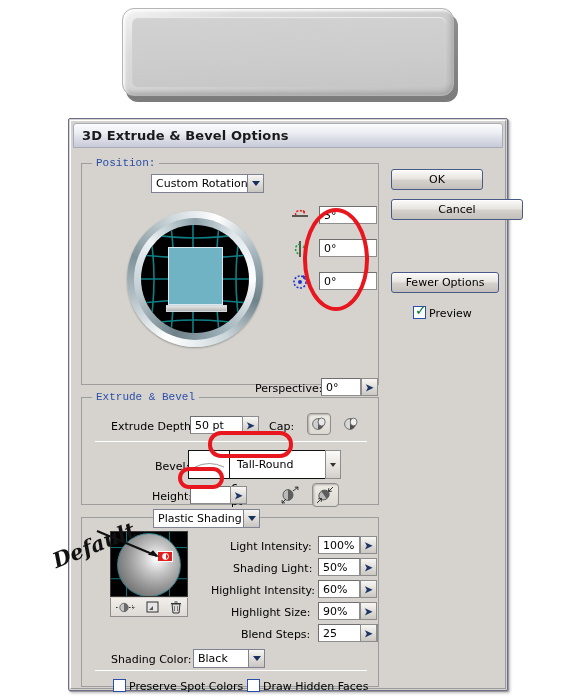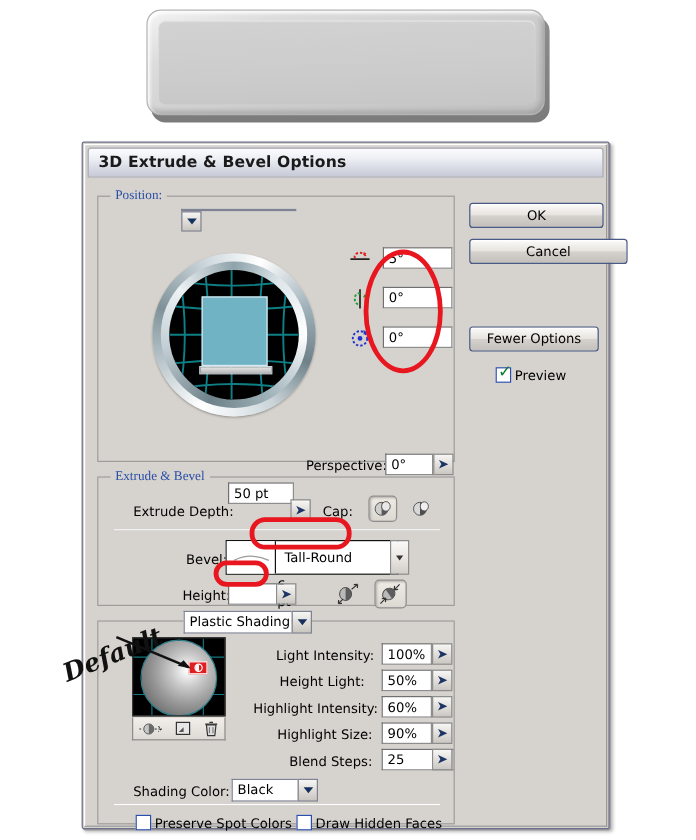--- a/index.html
+++ b/index.html
@@ -70,21 +70,21 @@
   .group {
     position:absolute;
     border:1px solid #9d9d9d;
     border-top-color:#9d9d9d;
     background:transparent;
   }
   .group-label {
     position:absolute; top:-7px; left:10px;
     background:#d6d3ce; padding:0 4px;
     font-size:11px; color:#2b4fa8; white-space:nowrap;
-    font-family:Liberation Serif, serif;
+    font-family:Liberation Mono, monospace;
   }
 
   #group-position { left:8px; top:14px; width:298px; height:222px; }
   #group-extrude  { left:8px; top:248px; width:298px; height:108px; }
   #group-surface  { left:8px; top:368px; width:298px; height:170px; }
 
   
   .lbl {
     font-size:11px; color:#000;
     font-family:"DejaVu Sans","Liberation Sans",sans-serif;
@@ -279,21 +279,21 @@
   <div class="titlebar">
     <div class="titlebar-text">3D Extrude &amp; Bevel Options</div>
   </div>
 
   <div class="panel-body">
 
     <div class="group" id="group-position">
       <span class="group-label">Position:</span>
     </div>
 
-    <div class="combo" style="left:78px; top:25px; width:129px;flex-direction:column;">
+    <div class="combo" style="left:78px; top:25px; width:129px;">
       <div class="field" style="width:96px;">Custom Rotation</div>
       <div class="arrow">
             <i class="chev"></i>
           </div>
     </div>
 
     <div id="trackball" style="left:36px; top:62px;">
       <div class="tb-ring"></div>
       <div class="tb-ring2"></div>
       <div class="tb-scene">
@@ -338,21 +338,21 @@
 
     <span class="lbl" style="position:absolute; left:182px; top:233px;">Perspective:</span>
     <div class="tinput" style="left:248px; top:229px; width:40px;">0°</div>
     <div class="stepper" style="left:288px; top:229px;">➤</div>
 
     <div class="group" id="group-extrude">
       <span class="group-label">Extrude &amp; Bevel</span>
     </div>
 
     <span class="lbl" style="position:absolute; left:38px; top:271px;">Extrude Depth:</span>
-    <div class="tinput" style="left:117px; top:253px; width:55px;">50 pt</div>
+    <div class="tinput" style="left:117px; top:267px; width:55px;">50 pt</div>
     <div class="stepper" style="left:169px; top:267px;">➤</div>
 
     <span class="lbl" style="position:absolute; left:196px; top:271px;">Cap:</span>
     <div class="icon-btn sel" style="left:234px; top:264px;">
       <svg width="17" height="17" viewBox="0 0 17 17">
         <circle cx="7" cy="8" r="5.4" fill="#cfcfcf" stroke="#555" stroke-width=".8"></circle>
         <path d="M7 2.6 a5.4 5.4 0 0 1 0 10.8 z" fill="#585858"></path>
         <ellipse cx="10.6" cy="6" rx="3.6" ry="4" fill="#e8e8e8" stroke="#555" stroke-width=".8"></ellipse>
       </svg>
     </div>
@@ -440,21 +440,21 @@
         <path d="M3 4 h8 l-1 9 h-6 z" fill="#dcdcdc" stroke="#333" stroke-width="1"></path>
         <path d="M2 3.5 h10 M5.5 2 h3" stroke="#333" stroke-width="1" fill="none"></path>
         <path d="M5.5 6 v5 M8.5 6 v5" stroke="#666" stroke-width=".8"></path>
       </svg>
     </div>
 
     <span class="lbl" style="position:absolute; left:157px; top:391px;">Light Intensity:</span>
     <div class="tinput" style="left:245px; top:387px; width:42px;">100%</div>
     <div class="stepper" style="left:287px; top:387px;">➤</div>
 
-    <span class="lbl" style="position:absolute; left:160px; top:413px;">Height Light:</span>
+    <span class="lbl" style="position:absolute; left:160px; top:413px;">Shading Light:</span>
     <div class="tinput" style="left:245px; top:409px; width:42px;">50%</div>
     <div class="stepper" style="left:287px; top:409px;">➤</div>
 
     <span class="lbl" style="position:absolute; left:138px; top:435px;">Highlight Intensity:</span>
     <div class="tinput" style="left:245px; top:431px; width:42px;">60%</div>
     <div class="stepper" style="left:287px; top:431px;">➤</div>
 
     <span class="lbl" style="position:absolute; left:158px; top:457px;">Highlight Size:</span>
     <div class="tinput" style="left:245px; top:453px; width:42px;">90%</div>
     <div class="stepper" style="left:287px; top:453px;">➤</div>
@@ -472,21 +472,21 @@
     </div>
 
     <div class="sep-line" style="left:22px; top:521px; width:272px;"></div>
 
     <div class="cbox" style="left:40px; top:530px;"></div>
     <span class="lbl" style="position:absolute; left:56px; top:531px;">Preserve Spot Colors</span>
 
     <div class="cbox" style="left:174px; top:530px;"></div>
     <span class="lbl" style="position:absolute; left:190px; top:531px;">Draw Hidden Faces</span>
 
-    <div class="btn" style="left:318px; top:20px; width:112px;">OK</div>
+    <div class="btn" style="left:318px; top:20px; width:92px;">OK</div>
     <div class="btn" style="left:318px; top:50px; width:132px;">Cancel</div>
     <div class="btn" style="left:318px; top:123px; width:108px;">Fewer Options</div>
 
     <div class="cbox" style="left:340px; top:157px;">
       <span class="tick">✓</span>
     </div>
     <span class="lbl" style="position:absolute; left:356px; top:158px;">Preview</span>
 
   </div>
 </div>

